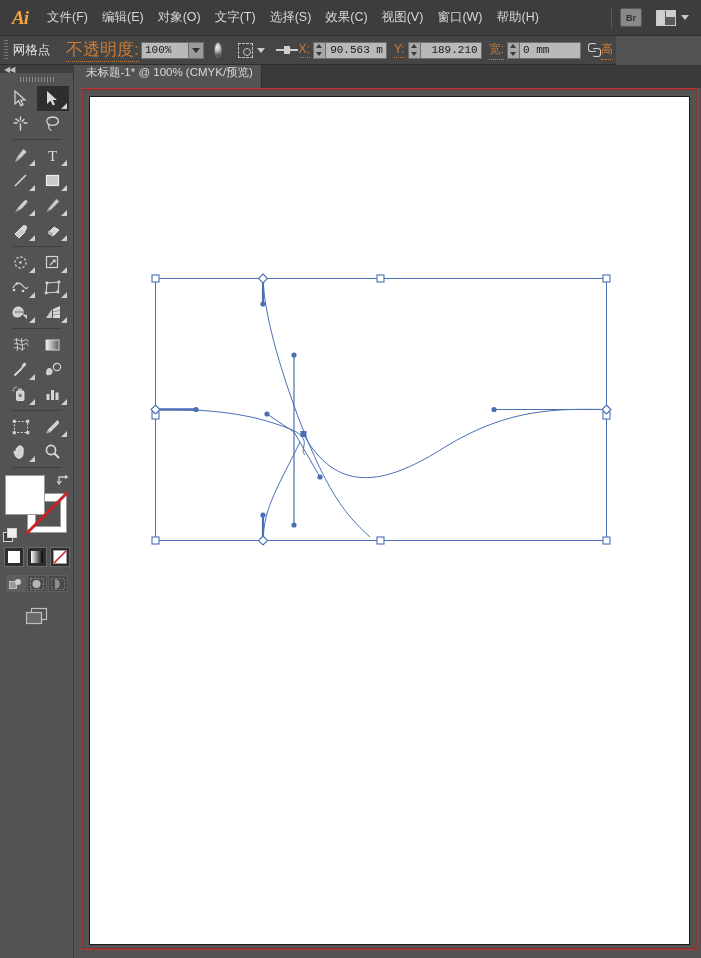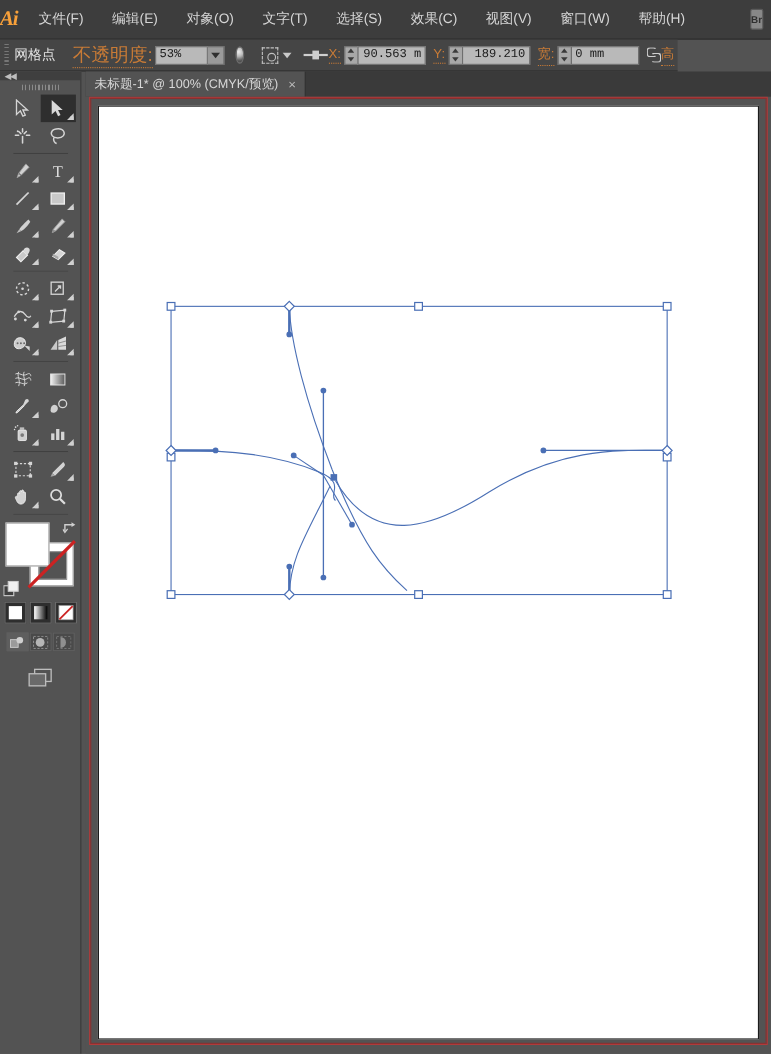--- a/index.html
+++ b/index.html
@@ -10,21 +10,20 @@
     overflow:hidden;
   }
   #app { position:relative; width:701px; height:958px; }
 
   
   .menubar {
     position:absolute; left:0; top:0; width:701px; height:36px;
     background:#3d3d3d;
     display:flex; align-items:center;
     border-bottom:1px solid #2c2c2c;
-    gap:12px;
   }
   .ai-logo {
     width:40px; height:36px; display:flex; align-items:center; justify-content:center;
     color:#f9a13a; font-size:19px; font-weight:bold; font-style:italic;
     font-family:"Liberation Serif","DejaVu Serif",serif;
     letter-spacing:-1px;
   }
   .menu-item {
     color:#d6d6d6; font-size:12.5px; padding:0 7px; height:36px;
     display:flex; align-items:center; white-space:nowrap; cursor:default;
@@ -123,21 +122,21 @@
   .link-ico::before { left:0; top:0; border-right-color:transparent; }
   .link-ico::after  { left:4px; top:5px; border-left-color:transparent; }
 
   
   .tabbar {
     position:absolute; left:78px; top:65px; width:623px; height:23px;
     background:#3a3a3a; display:flex; align-items:flex-end;
   }
   .doc-tab {
     height:23px; background:#535353; border-right:1px solid #2d2d2d;
-    display:flex; align-items:center; padding:0 8px; gap:9px;
+    display:flex; padding:0 8px; gap:9px;flex-direction:column;
   }
   .doc-tab-title { color:#d8d8d8; font-size:11.5px; white-space:nowrap; }
   .doc-tab-close { color:#bdbdbd; font-size:12px; line-height:1; }
 
   
   .toolpanel {
     position:absolute; left:0; top:65px; width:74px; height:893px;
     background:#535353; border-right:1px solid #3a3a3a;
   }
   .tp-head {
@@ -260,21 +259,21 @@
   </div>
 
   <div class="controlbar">
     <div class="grip"></div>
     <div class="cb-label">网格点</div>
 
     <div style="width:18px"></div>
     <a class="cb-link">不透明度:</a>
     <div style="width:5px"></div>
     <div class="cb-combo">
-      <div class="cb-field" style="width:48px">53%</div>
+      <div class="cb-field" style="width:48px">100%</div>
       <div class="arrowbox">
         <span class="caret-d" style="margin:0;border-top-color:#2f2f2f"></span>
       </div>
     </div>
 
     <div class="sphere-ico"></div>
 
     <div style="display:flex;align-items:center">
       <div class="dashbox-ico"></div>
       <div class="caret-d" style="margin-left:4px"></div>

